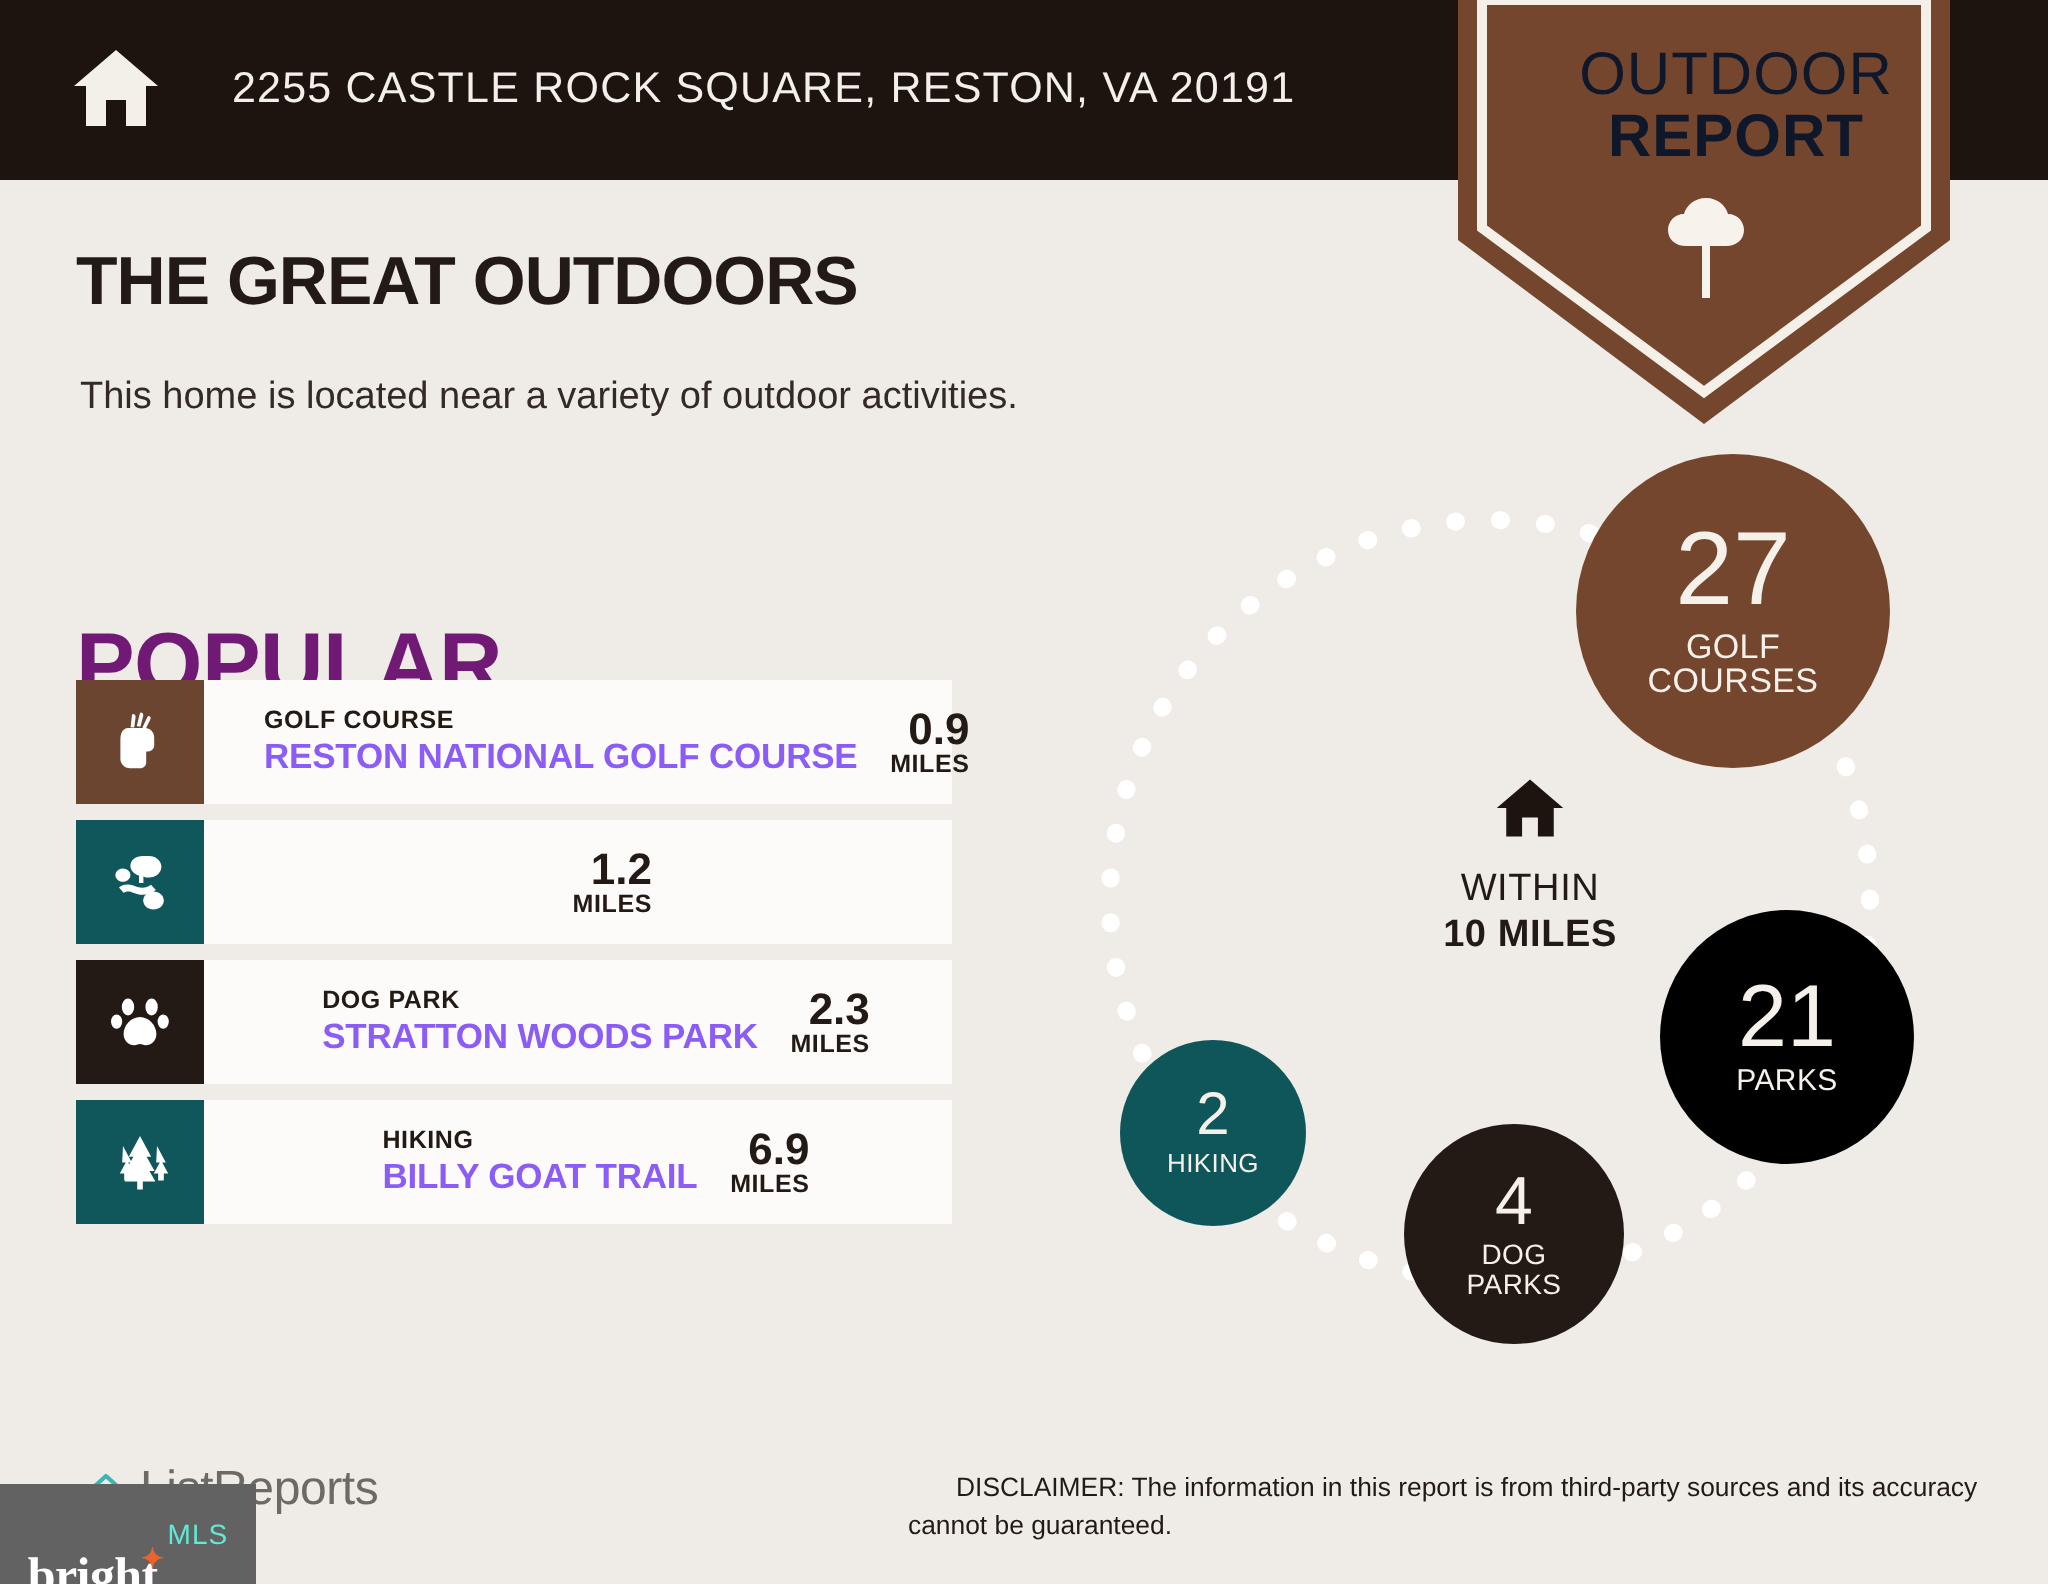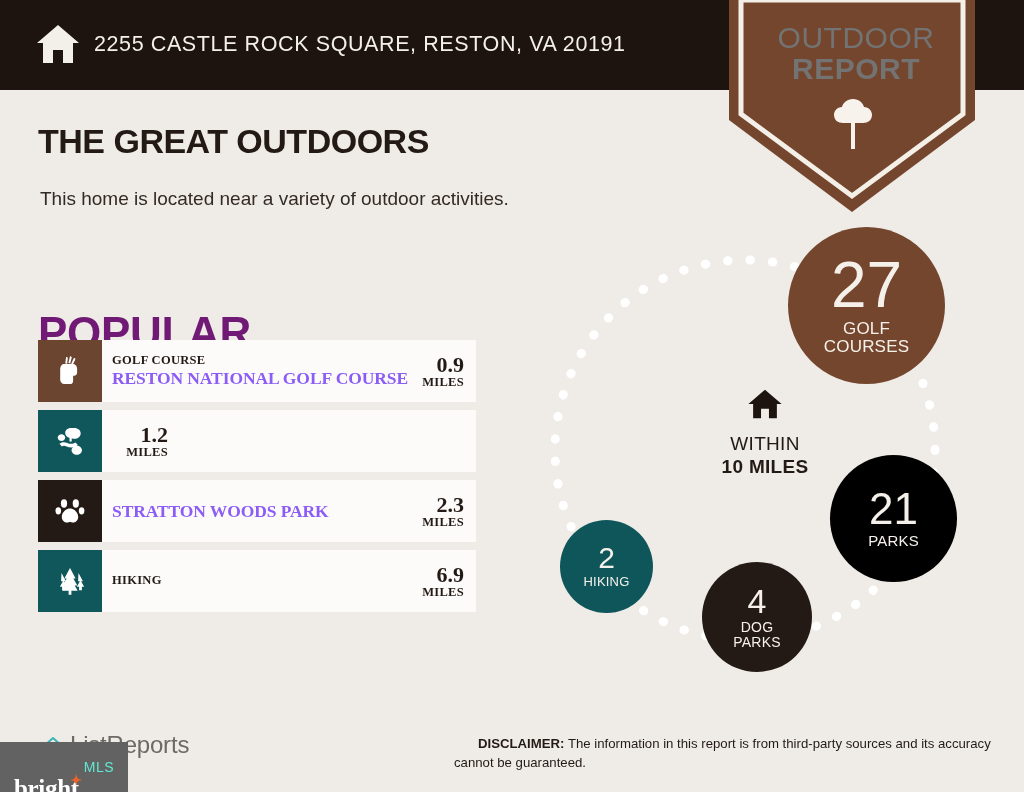--- a/index.html
+++ b/index.html
@@ -21,44 +21,44 @@
     position: absolute;
     left: 0; top: 0;
     width: 1024px; height: 90px;
     background: #1d1410;
   }
   .header-inner {
     position: absolute;
     left: 34px; top: 20px;
     display: flex;
     align-items: center;
-    gap: 12px;
+    gap: 34px;
   }
   .home-icon-hdr { width: 48px; height: 48px; display: block; }
   .header-address {
     color: #f3efe9;
     font-size: 21.5px;
     font-weight: 400;
     letter-spacing: 0.6px;
     white-space: nowrap;
   }
 
   
   .badge {
     position: absolute;
     left: 729px; top: 0;
     width: 246px; height: 212px;
   }
   .badge svg { display: block; width: 246px; height: 212px; }
   .badge-text {
     position: absolute;
-    left: 4px; top: 22px;
+    left: 16px; top: 22px;
     width: 246px;
     text-align: center;
-    color: #737373;
+    color: #0f172a;
     line-height: 1.04;
     pointer-events: none;
   }
   .badge-line1 { font-size: 30px; font-weight: 400; letter-spacing: 0.5px; display:block; }
   .badge-line2 { font-size: 30px; font-weight: 700; letter-spacing: 0.5px; display:block; }
 
   
   .page-title {
     position: absolute;
     left: 38px; top: 122px;
@@ -102,23 +102,22 @@
     min-width: 64px;
     display: flex;
     align-items: center;
     justify-content: center;
   }
   .pop-icon svg { width: 34px; height: 34px; display: block; }
   .pop-body {
     flex: 1;
     display: flex;
     align-items: center;
-    justify-content: space-between;
-    padding: 0 12px 0 10px;
-    font-family: Liberation Serif, serif;
+    justify-content: center;
+    padding: 0 12px 0 30px;
   }
   .pop-text { display: flex; flex-direction: column; justify-content: center; }
   .pop-cat {
     font-size: 12.5px;
     font-weight: 700;
     letter-spacing: 0.3px;
     color: #231a15;
     line-height: 1.25;
   }
   .pop-name {
@@ -159,21 +158,21 @@
     align-items: center;
     justify-content: center;
     color: #f5f1ea;
     text-align: center;
     line-height: 1;
   }
   .bubble .bnum { font-weight: 400; line-height: 0.96; }
   .bubble .blabel { font-weight: 400; line-height: 1.05; }
 
   .bub-golf  { left: 258px; top: 2px;   width: 157px; height: 157px; background: #75462e; }
-  .bub-golf .bnum { font-size: 64px; margin-bottom: 4px; }
+  .bub-golf .bnum { font-size: 52px; margin-bottom: 4px; }
   .bub-golf .blabel { font-size: 17px; letter-spacing: 0.2px; }
 
   .bub-parks { left: 300px; top: 230px; width: 127px; height: 127px; background: #000000; }
   .bub-parks .bnum { font-size: 44px; margin-bottom: 3px; }
   .bub-parks .blabel { font-size: 15px; letter-spacing: 0.2px; }
 
   .bub-dog   { left: 172px; top: 337px; width: 110px; height: 110px; background: #231a15; }
   .bub-dog .bnum { font-size: 34px; margin-bottom: 3px; }
   .bub-dog .blabel { font-size: 14px; letter-spacing: 0.2px; }
 
@@ -213,21 +212,21 @@
     letter-spacing: -0.2px;
   }
   .disclaimer {
     position: absolute;
     left: 454px; top: 734px;
     width: 540px;
     font-size: 13.2px;
     line-height: 1.45;
     color: #231a15;
   }
-  .disclaimer b { font-weight: 700; padding-left: 24px; }
+  .disclaimer b { font-weight: 400; padding-left: 24px; }
 
   .mls-watermark {
     position: absolute;
     left: 0; top: 742px;
     width: 128px; height: 50px;
     background: #636262;
     display: flex;
     align-items: center;
     justify-content: center;
     gap: 5px;
@@ -332,40 +331,42 @@
       <svg viewBox="0 0 34 34" aria-hidden="true" fill="#ffffff">
         <ellipse cx="11" cy="9.5" rx="3.1" ry="4.2"></ellipse>
         <ellipse cx="22.8" cy="9.5" rx="3.1" ry="4.2"></ellipse>
         <ellipse cx="5.3" cy="16.8" rx="2.8" ry="3.6"></ellipse>
         <ellipse cx="28.6" cy="16.8" rx="2.8" ry="3.6"></ellipse>
         <path d="M17 14.5 c4.4 0 8.2 4.2 8.2 8.5 c0 3.4 -2.6 5.6 -5.3 5.6 c-1.4 0 -2 -.6 -2.9 -.6 c-.9 0 -1.5 .6 -2.9 .6 c-2.7 0 -5.3 -2.2 -5.3 -5.6 c0 -4.3 3.8 -8.5 8.2 -8.5 z"></path>
       </svg>
     </div>
     <div class="pop-body">
       <div class="pop-text">
+        <span class="pop-cat">DOG PARK</span>
         <span class="pop-name">STRATTON WOODS PARK</span>
       </div>
       <div class="pop-dist">
         <div class="pop-num">2.3</div>
         <div class="pop-unit">MILES</div>
       </div>
     </div>
   </div>
 
   <div class="pop-row">
     <div class="pop-icon" style="background:#10575c">
       <svg viewBox="0 0 34 34" aria-hidden="true" fill="#ffffff">
         <path d="M8.5 9 l4.4 8.2 l-1.8 0 l3 5.6 l-2.2 0 l0 3.4 l-2.8 0 l0 -3.4 l-2.2 0 l3 -5.6 l-1.8 0 z"></path>
         <path d="M25.5 9 l4.4 8.2 l-1.8 0 l3 5.6 l-2.2 0 l0 3.4 l-2.8 0 l0 -3.4 l-2.2 0 l3 -5.6 l-1.8 0 z"></path>
         <path d="M17 4 l5.6 10.4 l-2.3 0 l4 7.1 l-2.6 0 l3 5.3 l-6.3 0 l0 3.9 l-2.8 0 l0 -3.9 l-6.3 0 l3 -5.3 l-2.6 0 l4 -7.1 l-2.3 0 z"></path>
       </svg>
     </div>
     <div class="pop-body">
       <div class="pop-text">
         <span class="pop-cat">HIKING</span>
+        <span class="pop-name">BILLY GOAT TRAIL</span>
       </div>
       <div class="pop-dist">
         <div class="pop-num">6.9</div>
         <div class="pop-unit">MILES</div>
       </div>
     </div>
   </div>
 
 </div>
 

